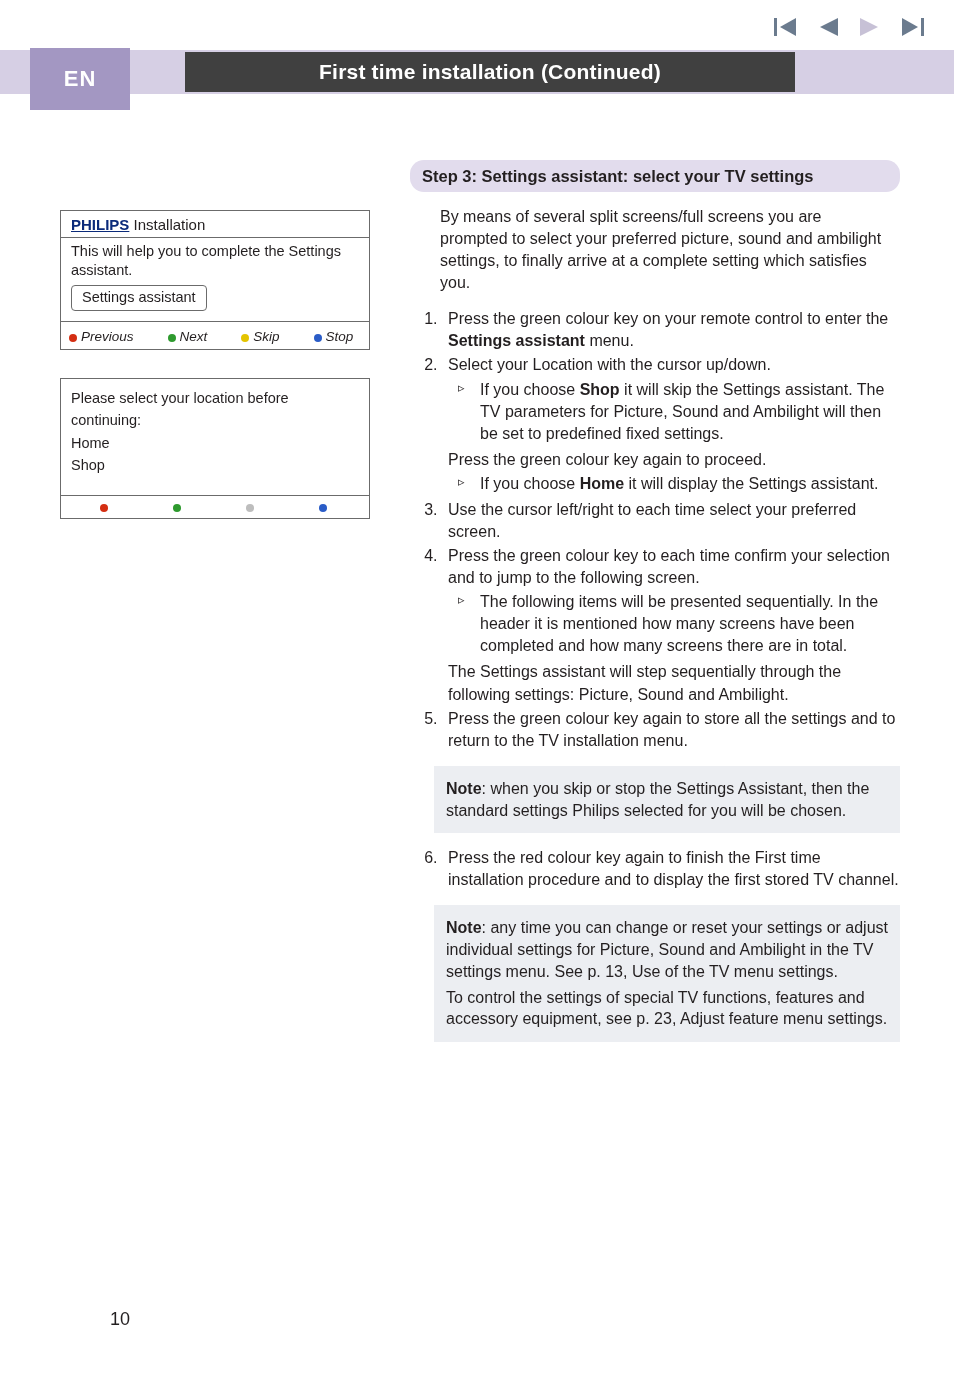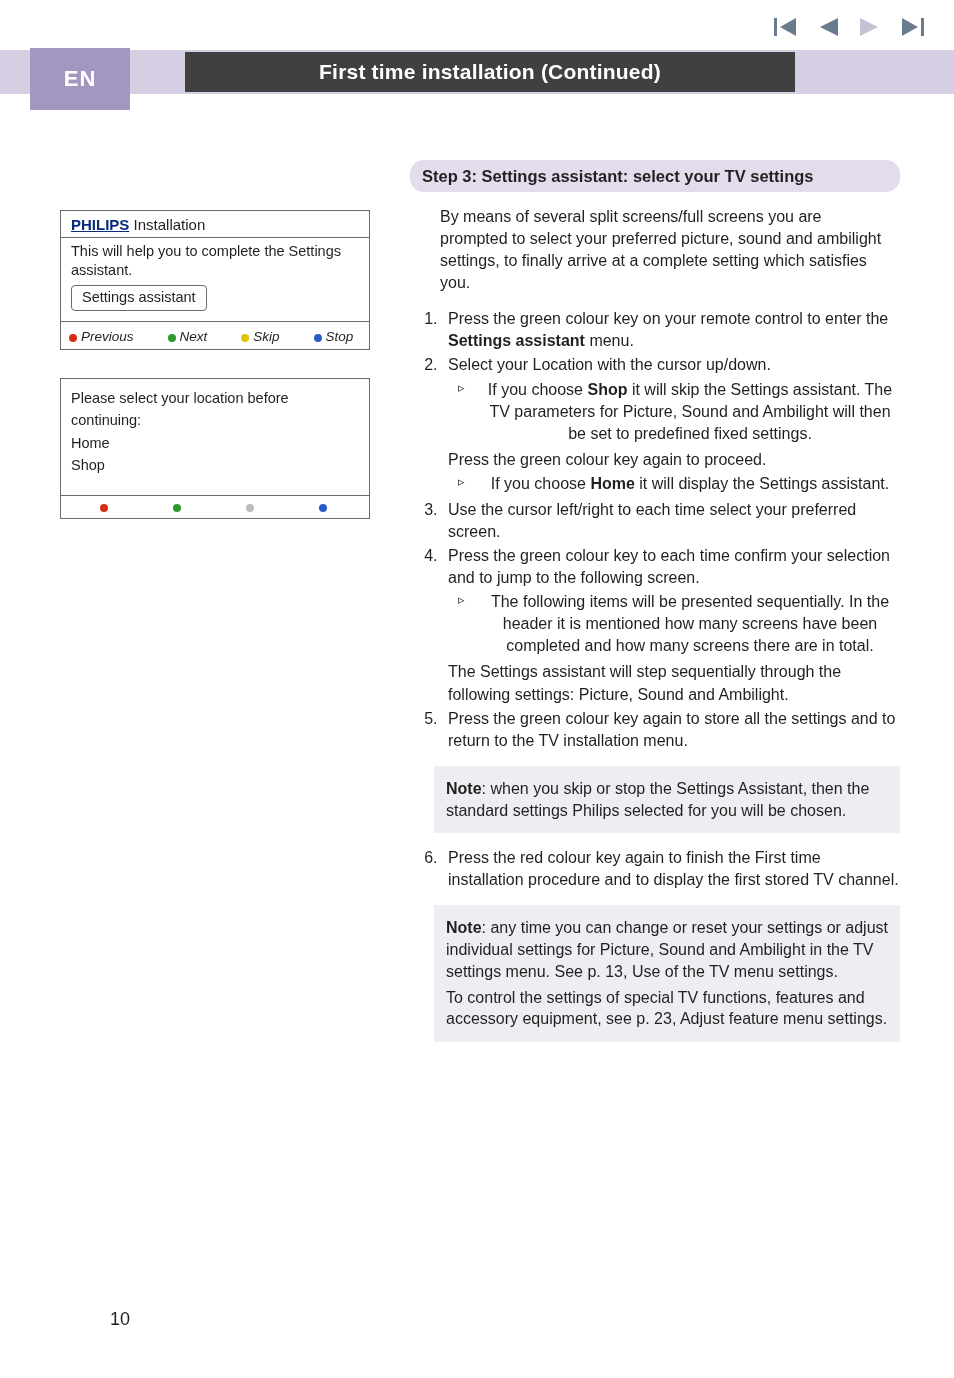--- a/index.html
+++ b/index.html
@@ -156,21 +156,20 @@
   ol.main > li::marker { font-size:16px; }
   ul.tri {
     list-style: none;
     margin: 2px 0 4px 8px;
     padding: 0;
   }
   ul.tri > li {
     position: relative;
     padding-left: 24px;
     margin-bottom: 1px;
-    text-align: center;
   }
   ul.tri > li::before {
     content: "▹";
     position: absolute;
     left: 2px;
     top: 0;
     font-size: 13px;
     color: #231f20;
   }
   .note-box {

